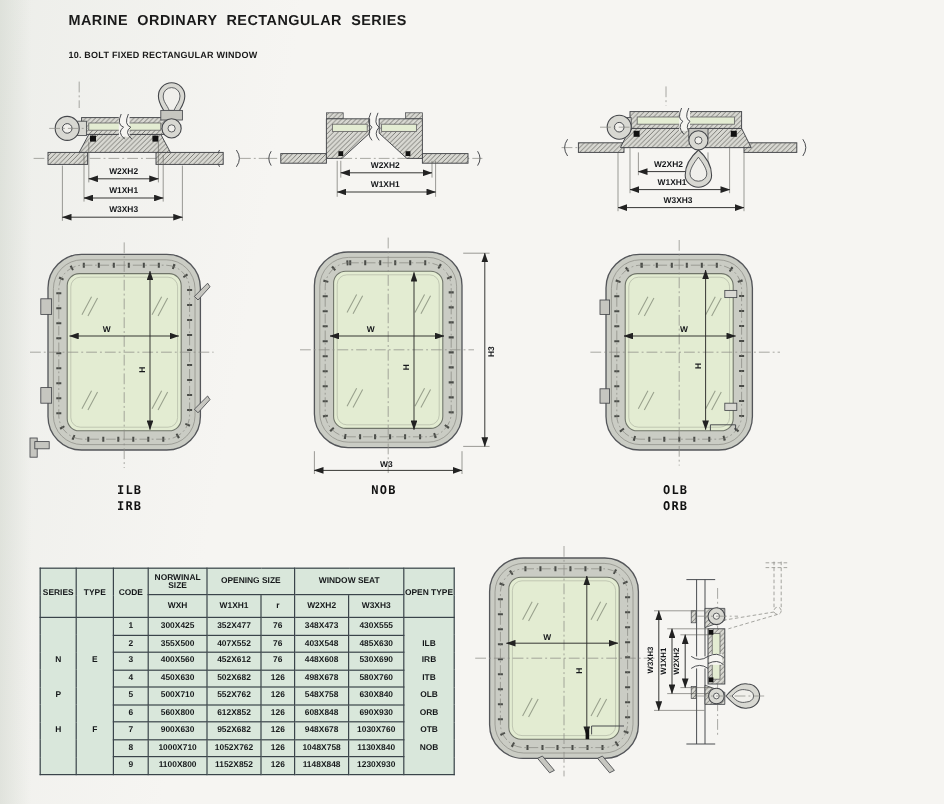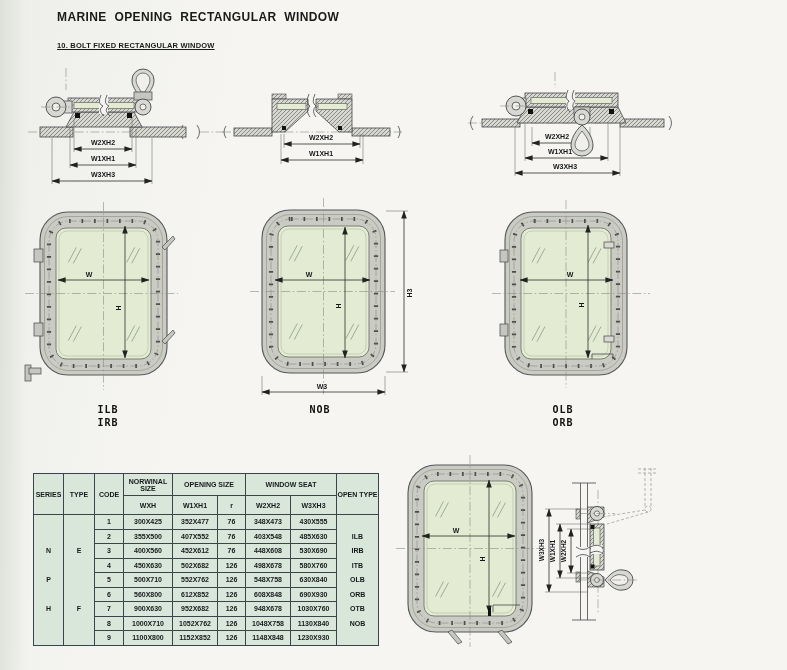--- a/index.html
+++ b/index.html
@@ -8,39 +8,39 @@
         font-family:"Liberation Sans",sans-serif;color:#1a1a1a;}
   .abs{position:absolute;}
   svg{overflow:visible;display:block;}
   svg text{font-family:"Liberation Sans",sans-serif;font-weight:bold;fill:#15171a;}
   .cl{stroke:#8a8a84;stroke-width:0.6;stroke-dasharray:9 2.5 1.6 2.5;fill:none;}
   .ext{stroke:#5a5a56;stroke-width:0.5;fill:none;}
   .dim{stroke:#2e2e2c;stroke-width:0.8;fill:none;}
   .ph{stroke:#85857f;stroke-width:0.6;stroke-dasharray:3 2;fill:none;}
   .edge{stroke:#44464a;stroke-width:0.8;fill:none;}
   #title{left:57px;top:10px;font-size:12px;font-weight:bold;letter-spacing:0.4px;word-spacing:4px;}
-  #subtitle{left:57px;top:41px;font-size:7.5px;font-weight:bold;letter-spacing:0.2px;text-decoration:underline;}
+  #subtitle{left:57px;top:41px;font-size:7.5px;font-weight:bold;letter-spacing:0.2px;}
   .winlabel{width:46px;text-align:center;font:bold 10px "DejaVu Sans Mono",monospace;
             letter-spacing:1px;line-height:13px;color:#111;}
   .leftband{left:0;top:0;width:26px;height:670px;
             background:linear-gradient(90deg,rgba(203,209,199,0.45),rgba(203,209,199,0));}
   table.spec{position:absolute;left:33px;top:473px;border-collapse:collapse;table-layout:fixed;
              background:#d9e7db;}
   table.spec th,table.spec td{border:1px solid #3a444a;font:bold 7px "Liberation Sans",sans-serif;
              text-align:center;vertical-align:middle;padding:0;color:#15181a;overflow:hidden;}
   table.spec thead tr.h1{height:22px;} table.spec thead tr.h2{height:19px;}
   table.spec tbody tr{height:14.5px;}
   td.stack{position:relative;} td.stack span{position:absolute;left:0;width:100%;text-align:center;}
 </style>
 </head>
 <body>
 
 <div id="page">
   <div class="abs leftband"></div>
-  <div class="abs" id="title">MARINE OPENING RECTANGULAR WINDOW</div>
+  <div class="abs" id="title">MARINE ORDINARY RECTANGULAR SERIES</div>
   <div class="abs" id="subtitle">10. BOLT FIXED RECTANGULAR WINDOW</div>
 
   <svg class="abs" style="left:28px;top:66px" width="195" height="135" viewBox="0 0 195 135">
     <defs>
       <pattern id="hA" width="4" height="4" patternUnits="userSpaceOnUse">
         <rect width="4" height="4" fill="#d8d8d2"></rect>
           <path d="M0,4 L4,0" stroke="#6a6a66" stroke-width="0.7"></path>
       </pattern>
       <marker id="mA" markerWidth="10" markerHeight="7" refX="9.5" refY="3.5" orient="auto-start-reverse">
         <path d="M0,0 L10,3.5 L0,7 z" fill="#222"></path>

